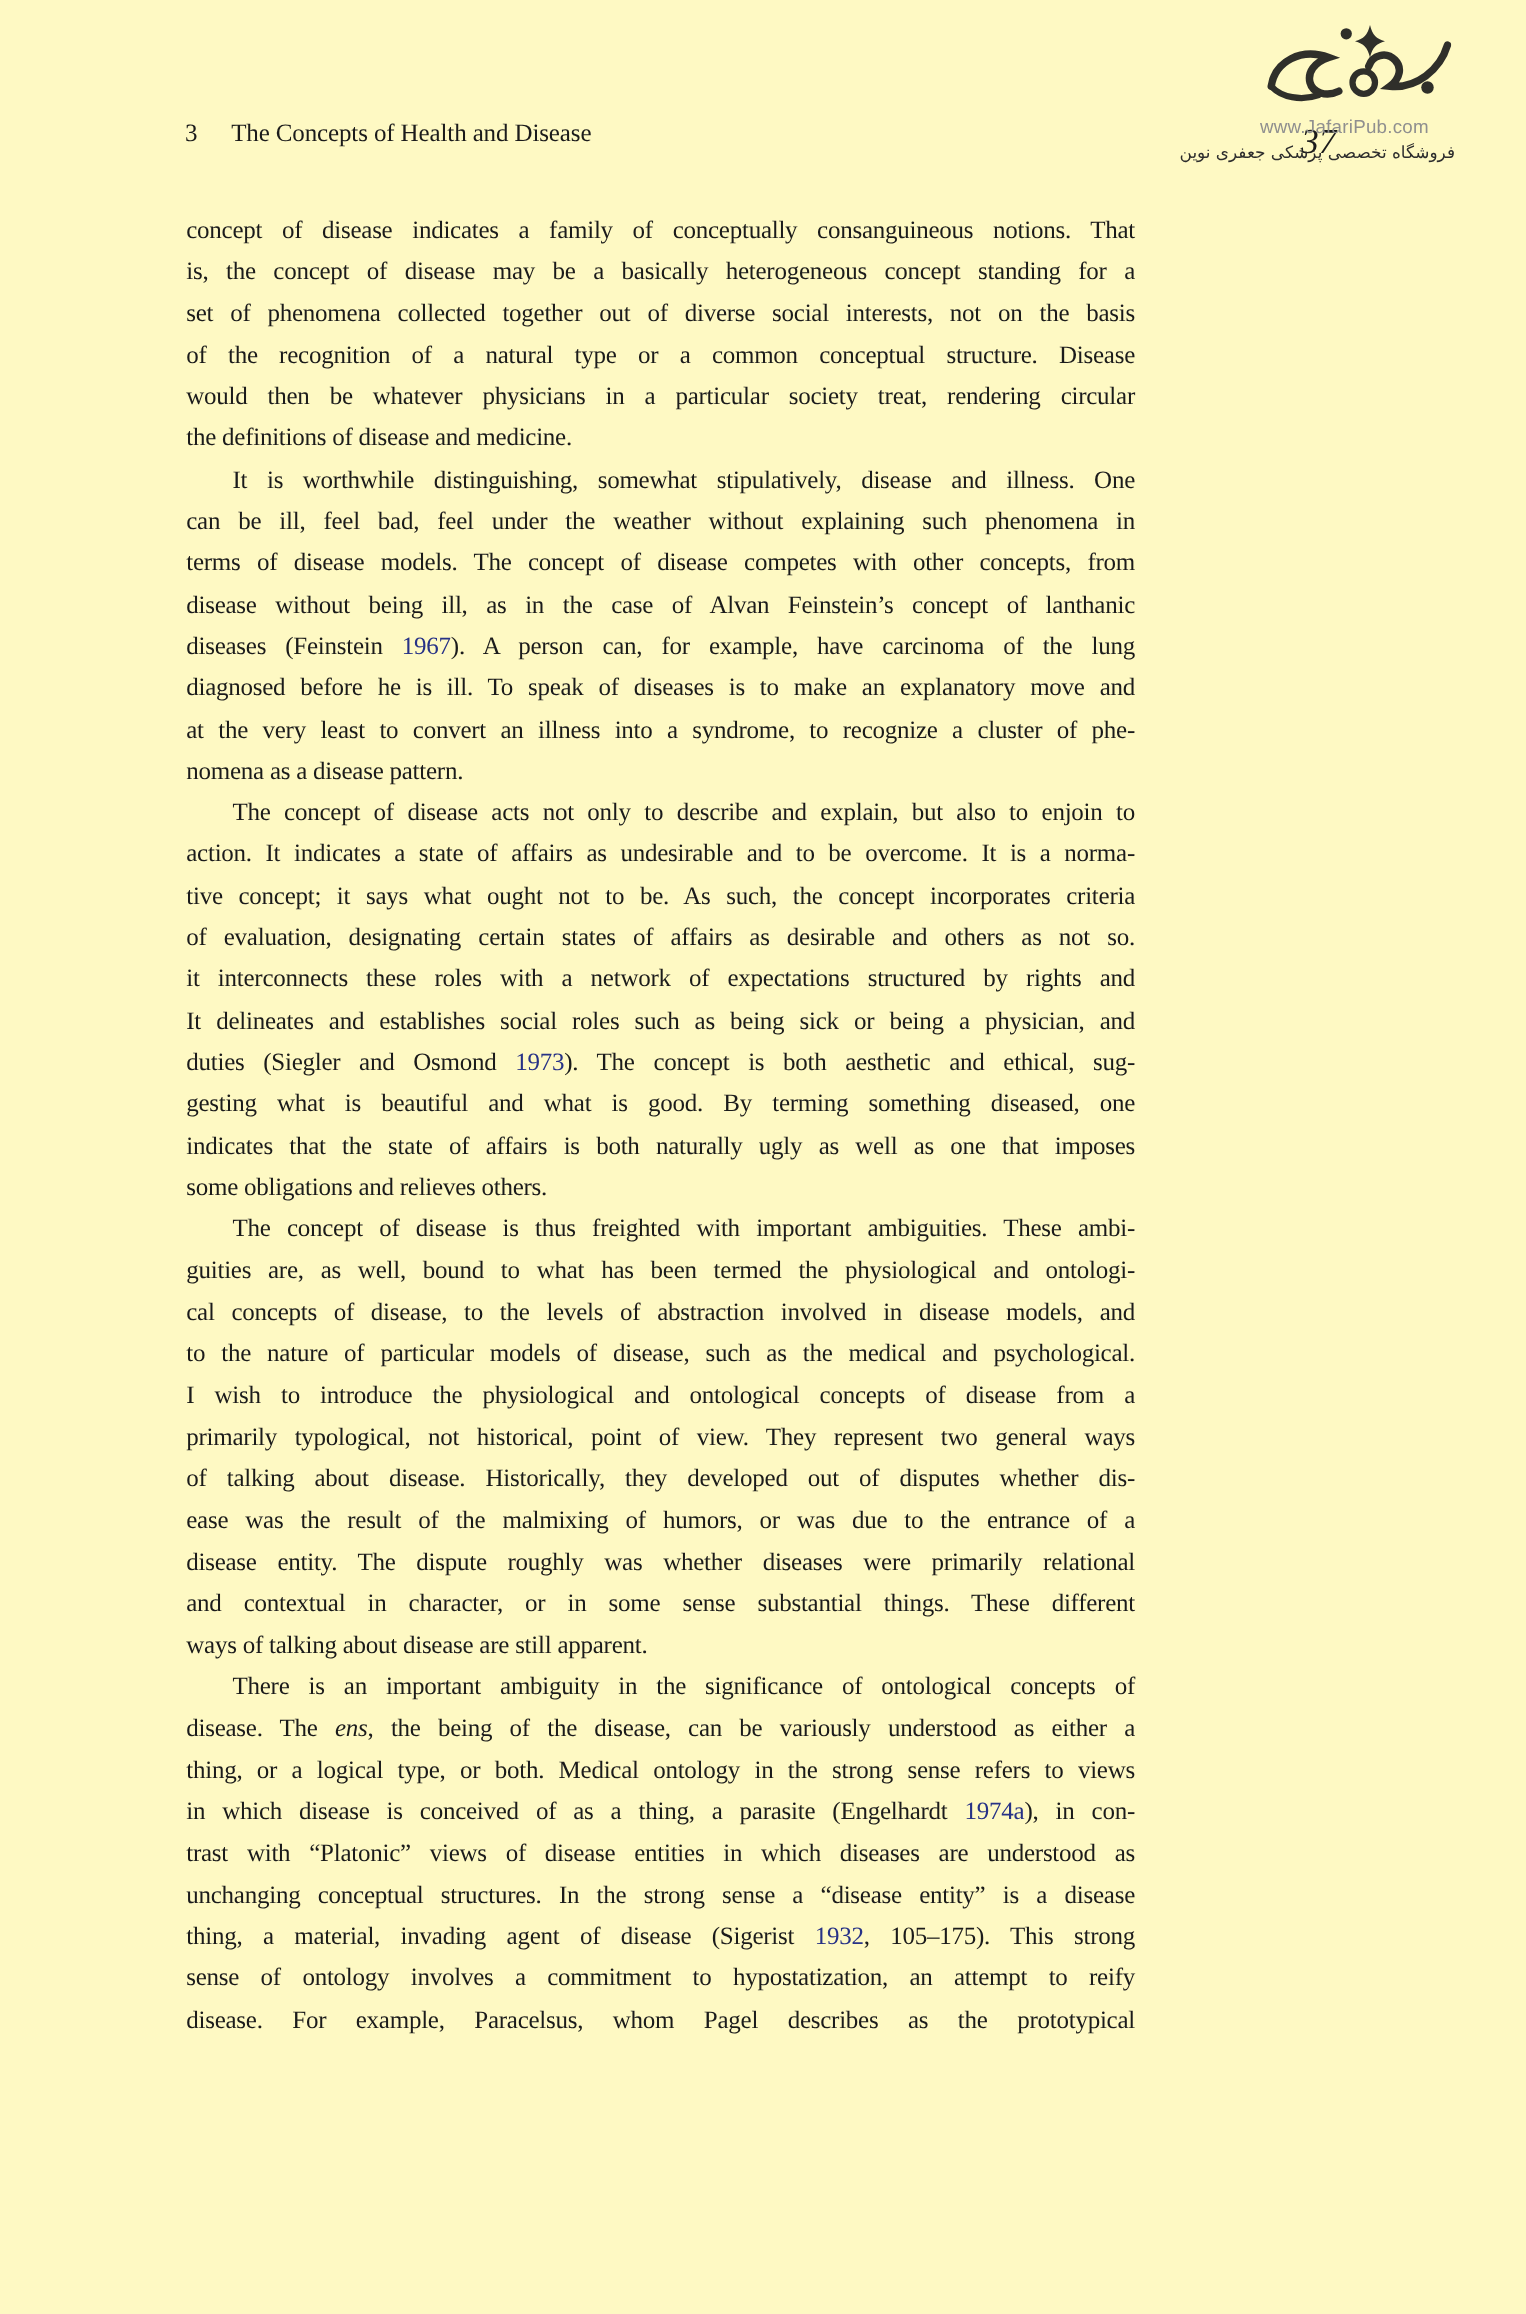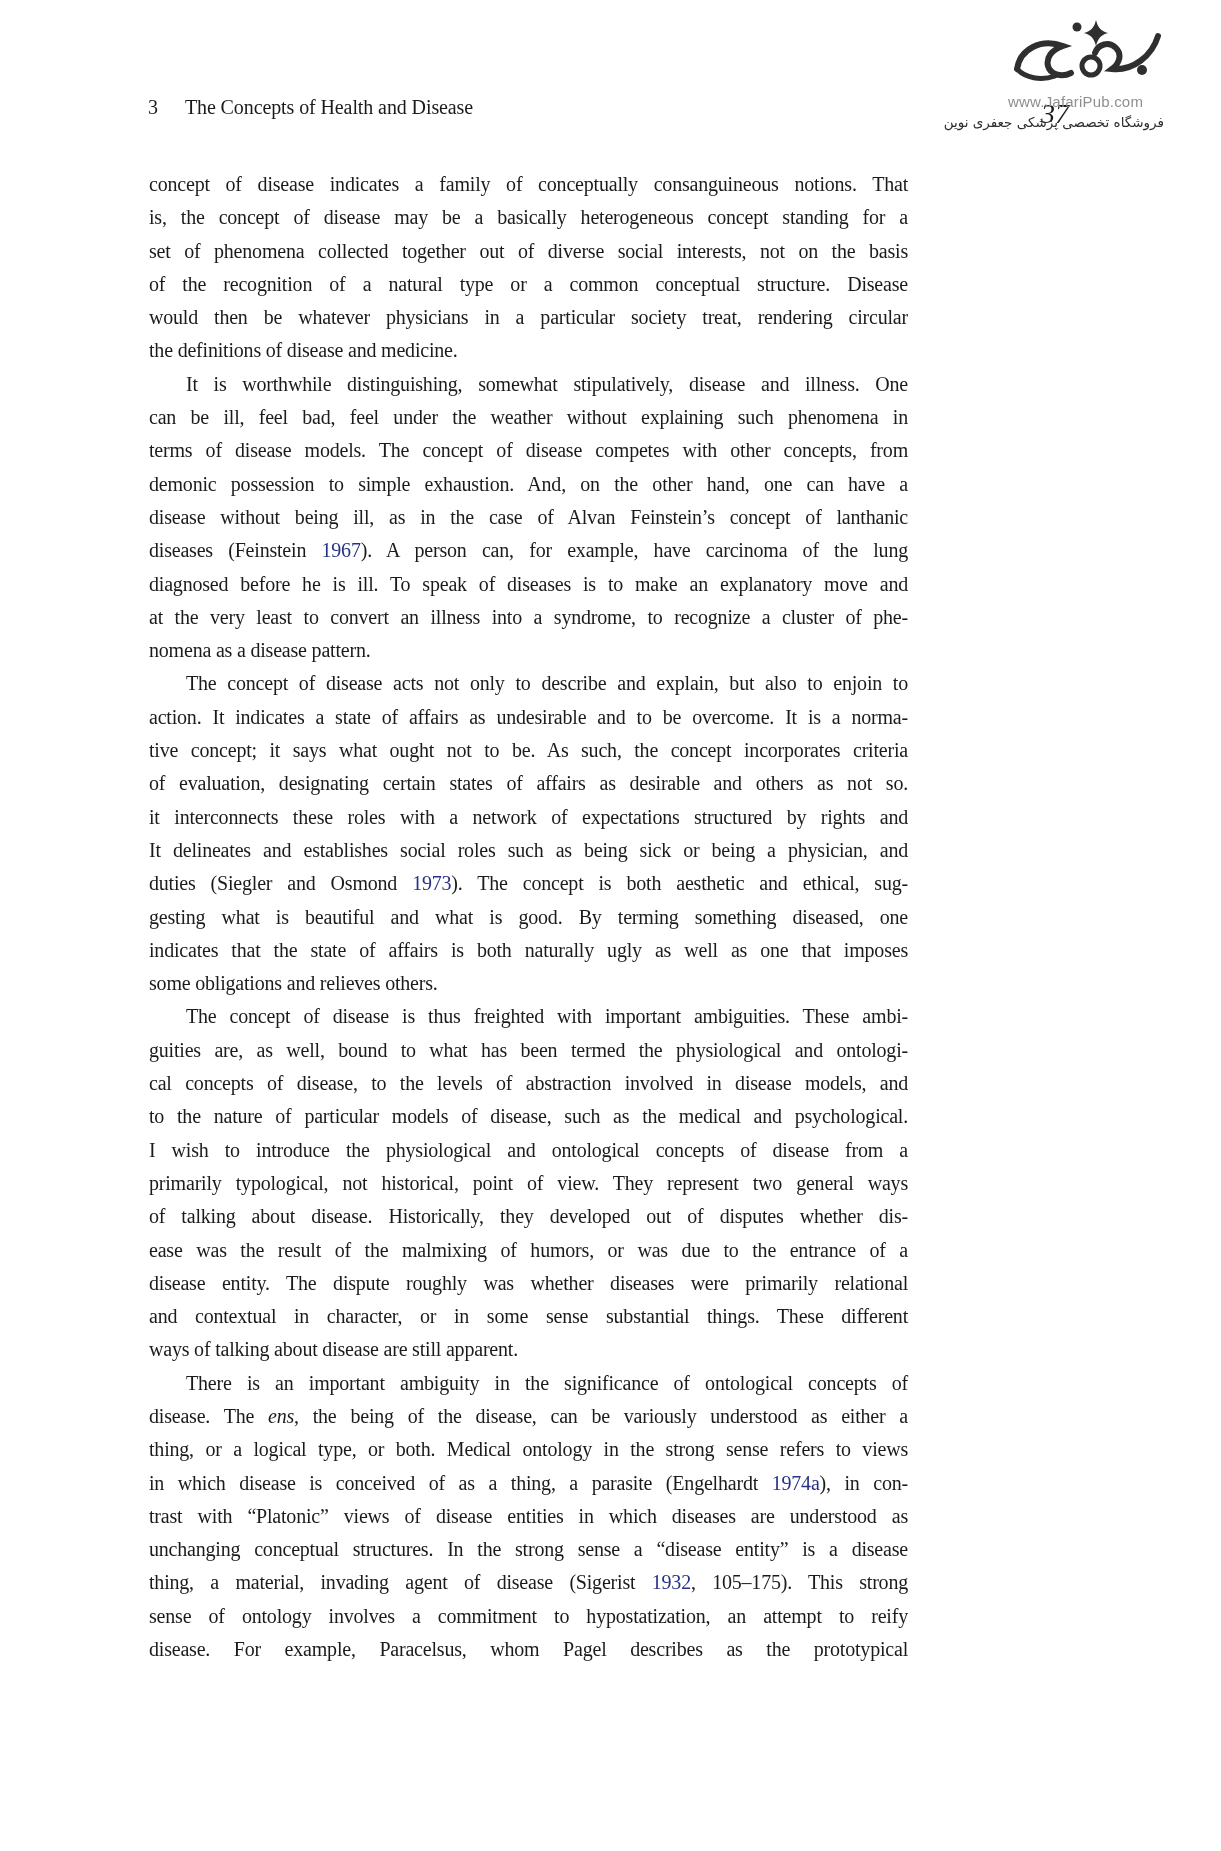--- a/index.html
+++ b/index.html
@@ -1,19 +1,19 @@
 <!DOCTYPE html>
 <html><head>
 <meta charset="utf-8">
 <style>
   html,body{margin:0;padding:0;background:#e8e8e8;}
   .page{
     position:relative;
     width:1221px;height:1851px;
-    background:#ffffff;
+    background:#fef9c3;
     font-family:"Liberation Serif", serif;
     color:#1b1b1b;
     overflow:hidden;
   }
   
   .header{
     position:absolute;left:148px;top:96px;width:760px;
     font-size:20px;letter-spacing:-0.1px;white-space:nowrap;
   }
   .chapter-no{display:inline-block;}
@@ -85,21 +85,20 @@
   <div class="text-column">
       <div class="line"><span>concept of disease indicates a family of conceptually consanguineous notions. That</span></div>
       <div class="line"><span>is, the concept of disease may be a basically heterogeneous concept standing for a</span></div>
       <div class="line"><span>set of phenomena collected together out of diverse social interests, not on the basis</span></div>
       <div class="line"><span>of the recognition of a natural type or a common conceptual structure. Disease</span></div>
       <div class="line"><span>would then be whatever physicians in a particular society treat, rendering circular</span></div>
       <div class="line para-end"><span>the definitions of disease and medicine.</span></div>
       <div class="line indent"><span>It is worthwhile distinguishing, somewhat stipulatively, disease and illness. One</span></div>
       <div class="line"><span>can be ill, feel bad, feel under the weather without explaining such phenomena in</span></div>
       <div class="line"><span>terms of disease models. The concept of disease competes with other concepts, from</span></div>
-      <div class="line"><span>demonic possession to simple exhaustion. And, on the other hand, one can have a</span></div>
       <div class="line"><span>disease without being ill, as in the case of Alvan Feinstein’s concept of lanthanic</span></div>
       <div class="line"><span>diseases (Feinstein </span><span class="ref-link">1967</span><span>). A person can, for example, have carcinoma of the lung</span></div>
       <div class="line"><span>diagnosed before he is ill. To speak of diseases is to make an explanatory move and</span></div>
       <div class="line"><span>at the very least to convert an illness into a syndrome, to recognize a cluster of phe-</span></div>
       <div class="line para-end"><span>nomena as a disease pattern.</span></div>
       <div class="line indent"><span>The concept of disease acts not only to describe and explain, but also to enjoin to</span></div>
       <div class="line"><span>action. It indicates a state of affairs as undesirable and to be overcome. It is a norma-</span></div>
       <div class="line"><span>tive concept; it says what ought not to be. As such, the concept incorporates criteria</span></div>
       <div class="line"><span>of evaluation, designating certain states of affairs as desirable and others as not so.</span></div>
       <div class="line"><span>it interconnects these roles with a network of expectations structured by rights and</span></div>

